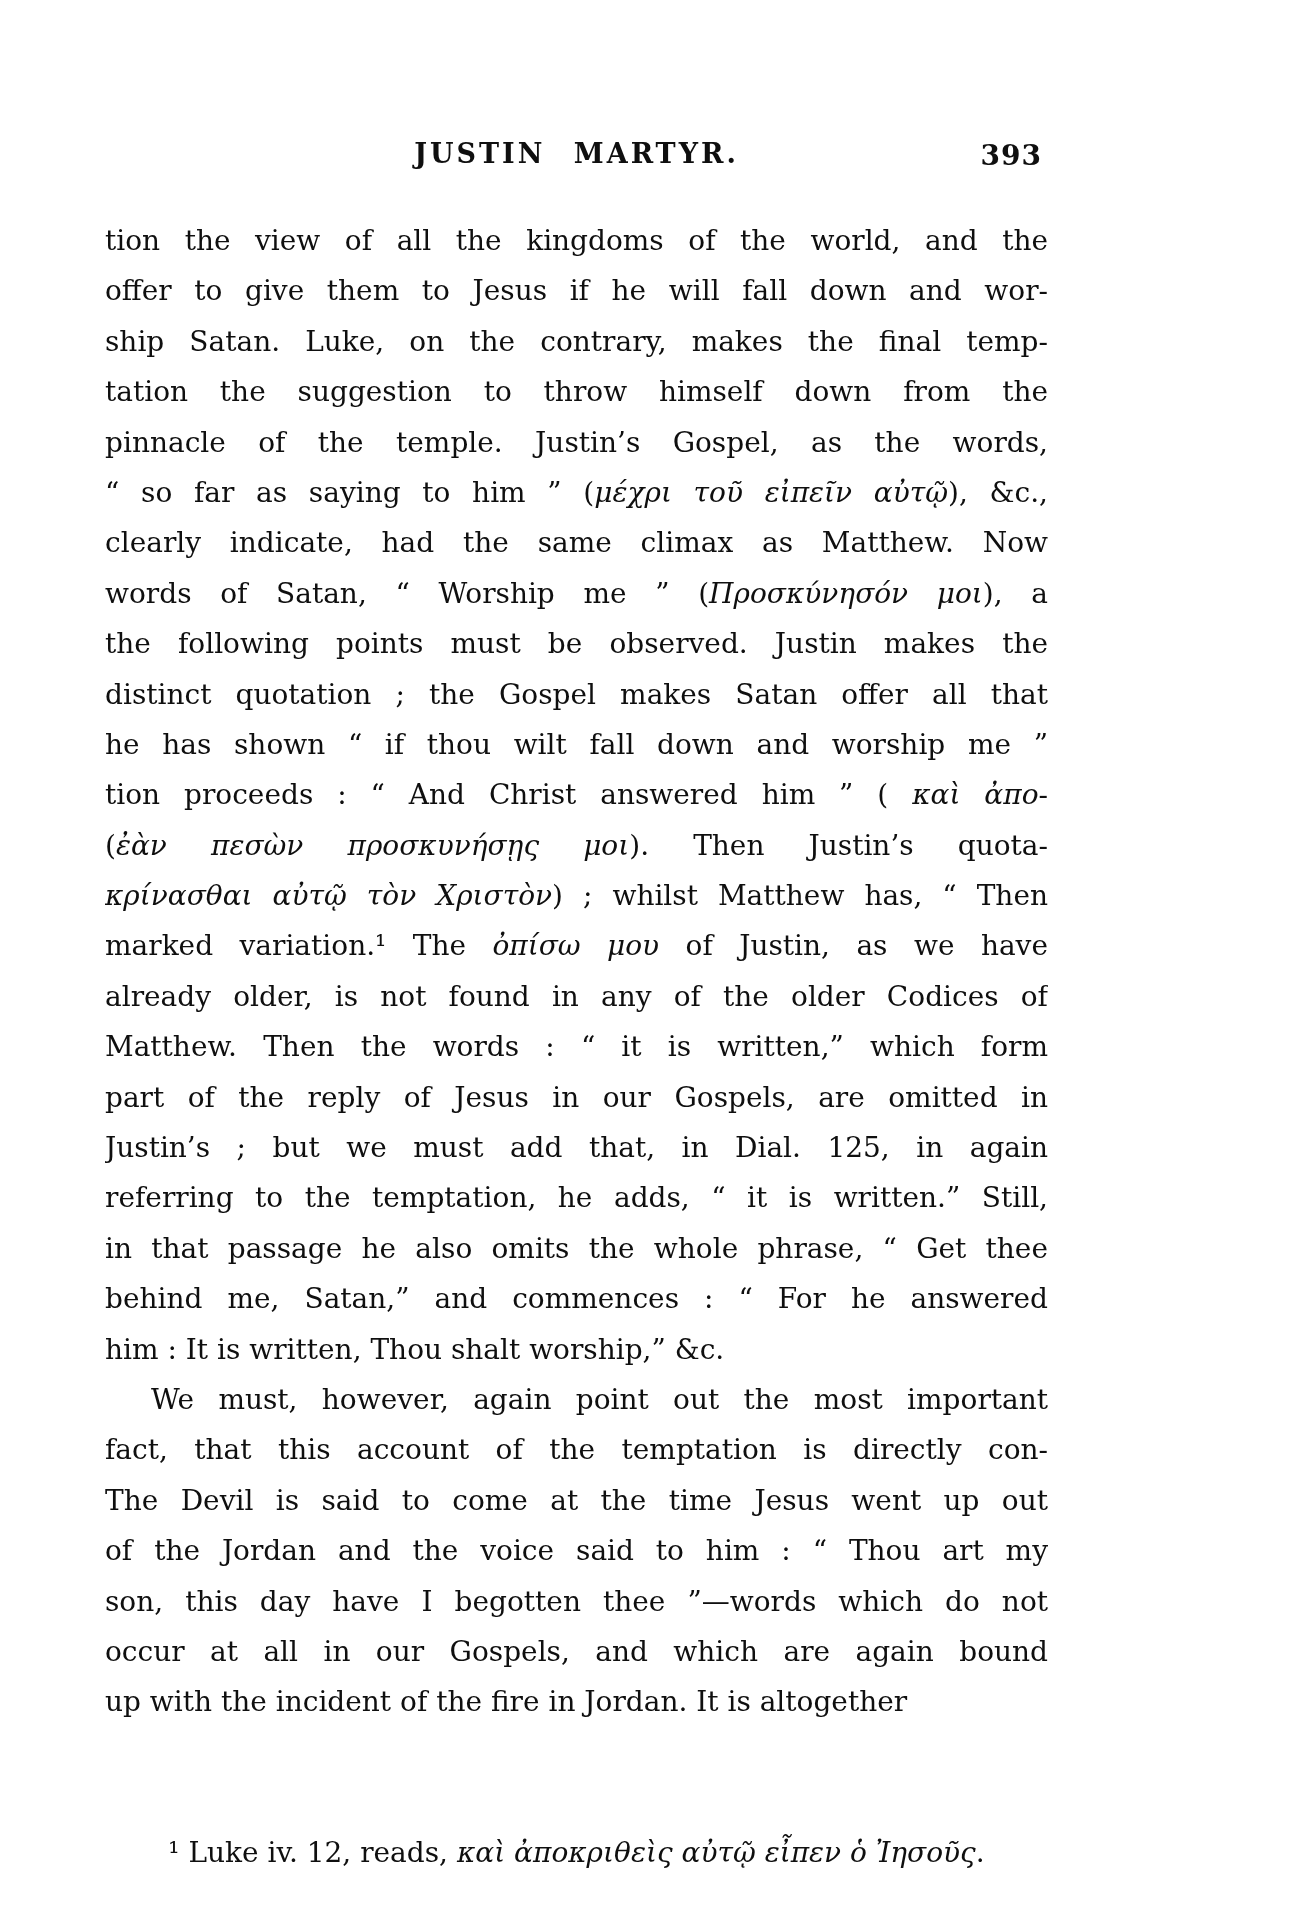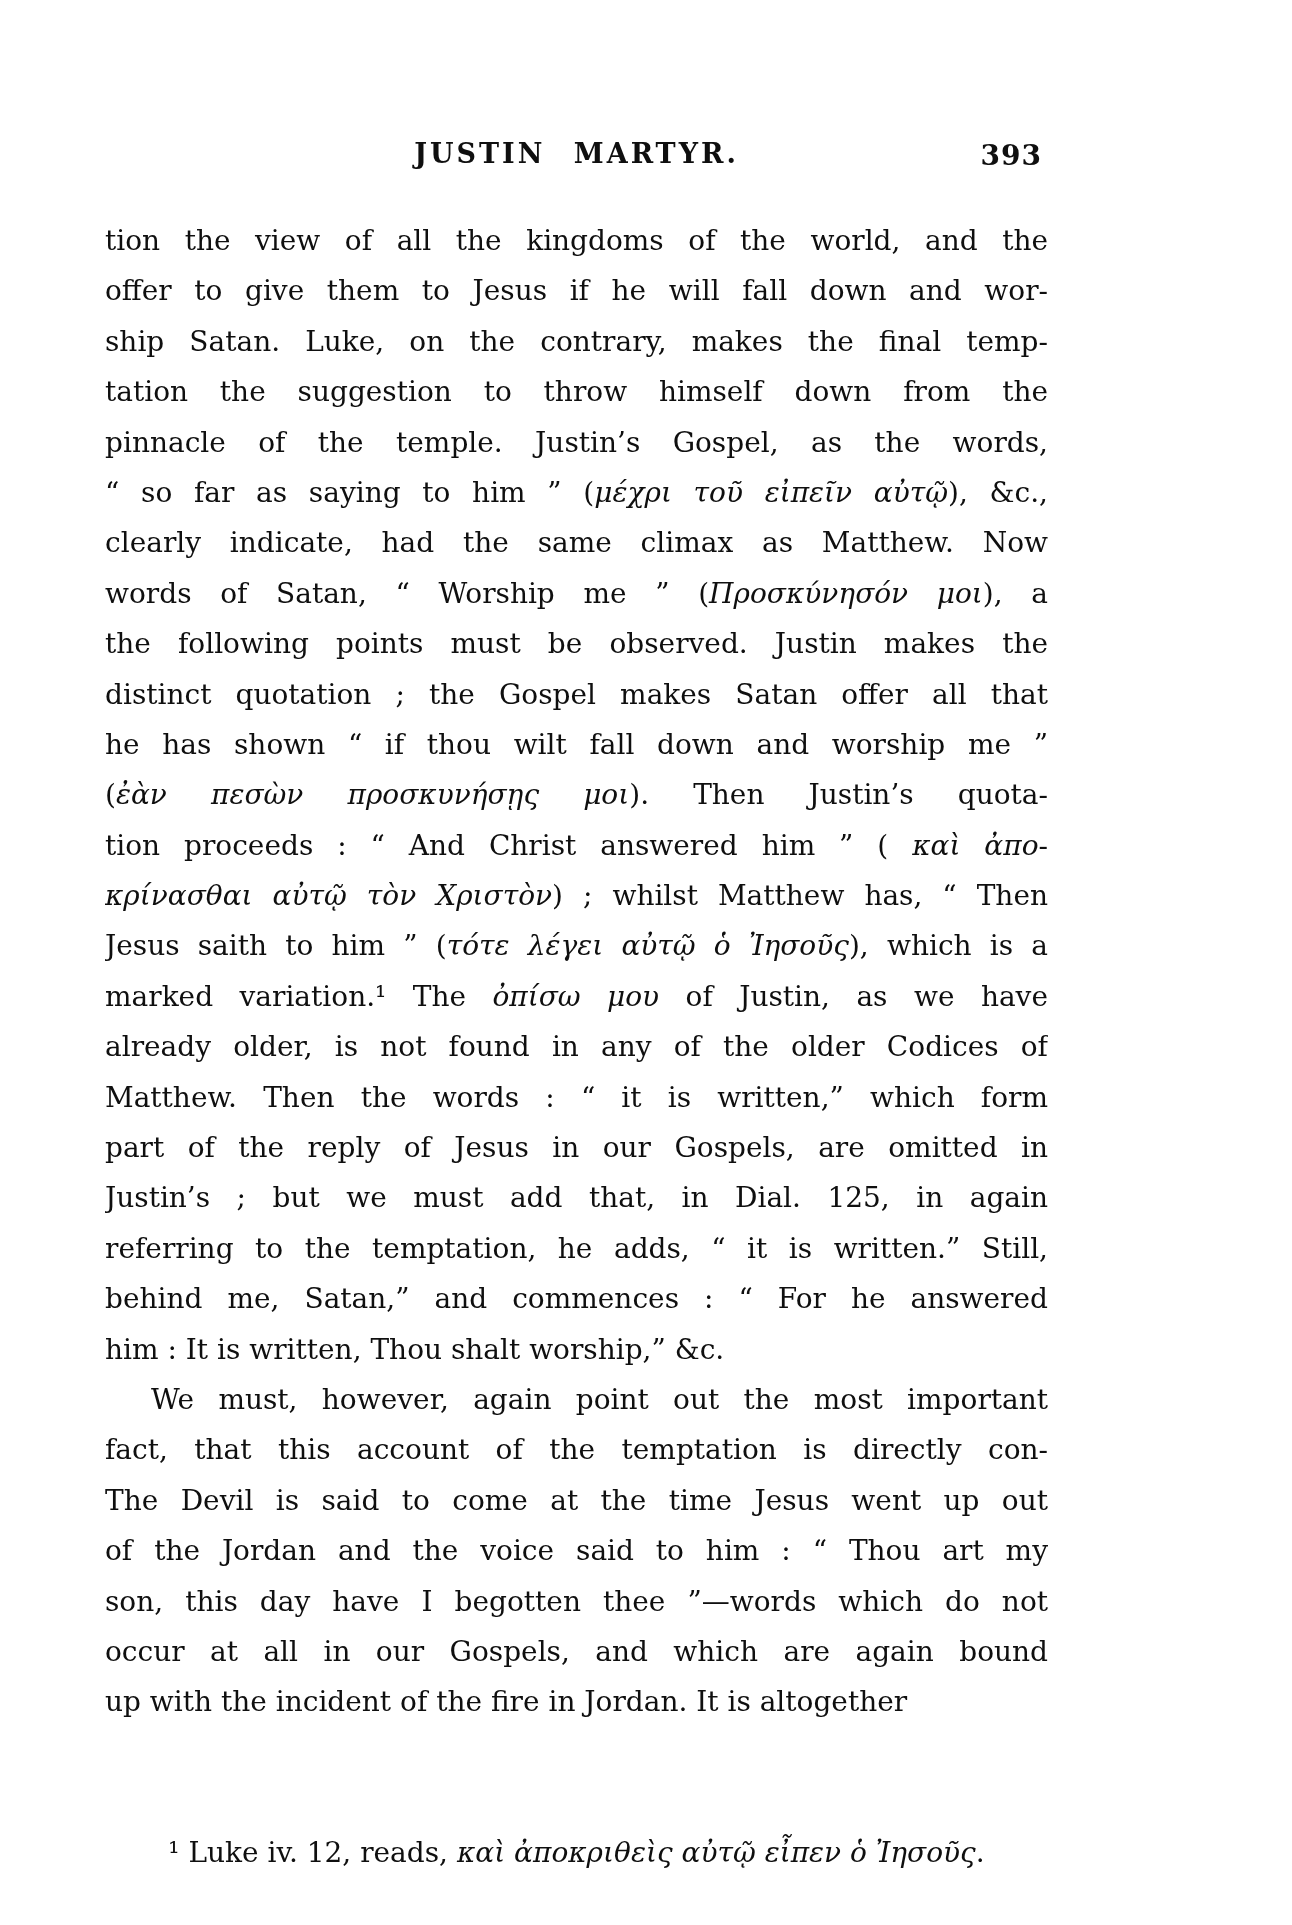--- a/index.html
+++ b/index.html
@@ -92,30 +92,30 @@
       <div class="line">offer to give them to Jesus if he will fall down and wor-</div>
       <div class="line">ship Satan.  Luke, on the contrary, makes the final temp-</div>
       <div class="line">tation the suggestion to throw himself down from the</div>
       <div class="line">pinnacle of the temple.  Justin’s Gospel, as the words,</div>
       <div class="line">“ so far as saying to him ” (<i class="gk">μέχρι τοῦ εἰπεῖν αὐτῷ</i>), &amp;c.,</div>
       <div class="line">clearly indicate, had the same climax as Matthew.  Now</div>
       <div class="line">words of Satan, “ Worship me ” (<i class="gk">Προσκύνησόν μοι</i>), a</div>
       <div class="line">the following points must be observed.  Justin makes the</div>
       <div class="line">distinct quotation ; the Gospel makes Satan offer all that</div>
       <div class="line">he has shown “ if thou wilt fall down and worship me ”</div>
+      <div class="line">tion proceeds : “ And Christ answered him ” ( <i class="gk">καὶ ἀπο</i>-</div>
       <div class="line">(<i class="gk">ἐὰν πεσὼν προσκυνήσῃς μοι</i>).  Then Justin’s quota-</div>
-      <div class="line">tion proceeds : “ And Christ answered him ” ( <i class="gk">καὶ ἀπο</i>-</div>
       <div class="line"><i class="gk">κρίνασθαι αὐτῷ τὸν Χριστὸν</i>) ; whilst Matthew has, “ Then</div>
-      <div class="line">Jesus saith to him ” (<i class="gk">τότε λέγει αὐτῷ ὁ Ἰησοῦς</i>), which is a</div>
       <div class="line">marked variation.¹   The <i class="gk">ὀπίσω μου</i> of Justin, as we have</div>
       <div class="line">already older, is not found in any of the older Codices of</div>
       <div class="line">Matthew.  Then the words : “ it is written,” which form</div>
       <div class="line">part of the reply of Jesus in our Gospels, are omitted in</div>
       <div class="line">Justin’s ; but we must add that, in Dial. 125, in again</div>
       <div class="line">referring to the temptation, he adds, “ it is written.”  Still,</div>
+      <div class="line">in that passage he also omits the whole phrase, “ Get thee</div>
       <div class="line">behind me, Satan,” and commences : “ For he answered</div>
       <div class="line no-just">him : It is written, Thou shalt worship,” &amp;c.</div>
       <div class="line indent">We must, however, again point out the most important</div>
       <div class="line">fact, that this account of the temptation is directly con-</div>
       <div class="line">The Devil is said to come at the time Jesus went up out</div>
       <div class="line">of the Jordan and the voice said to him : “ Thou art my</div>
       <div class="line">son, this day have I begotten thee ”—words which do not</div>
       <div class="line">occur at all in our Gospels, and which are again bound</div>
       <div class="line no-just">up with the incident of the fire in Jordan.  It is altogether</div>
     </div>

